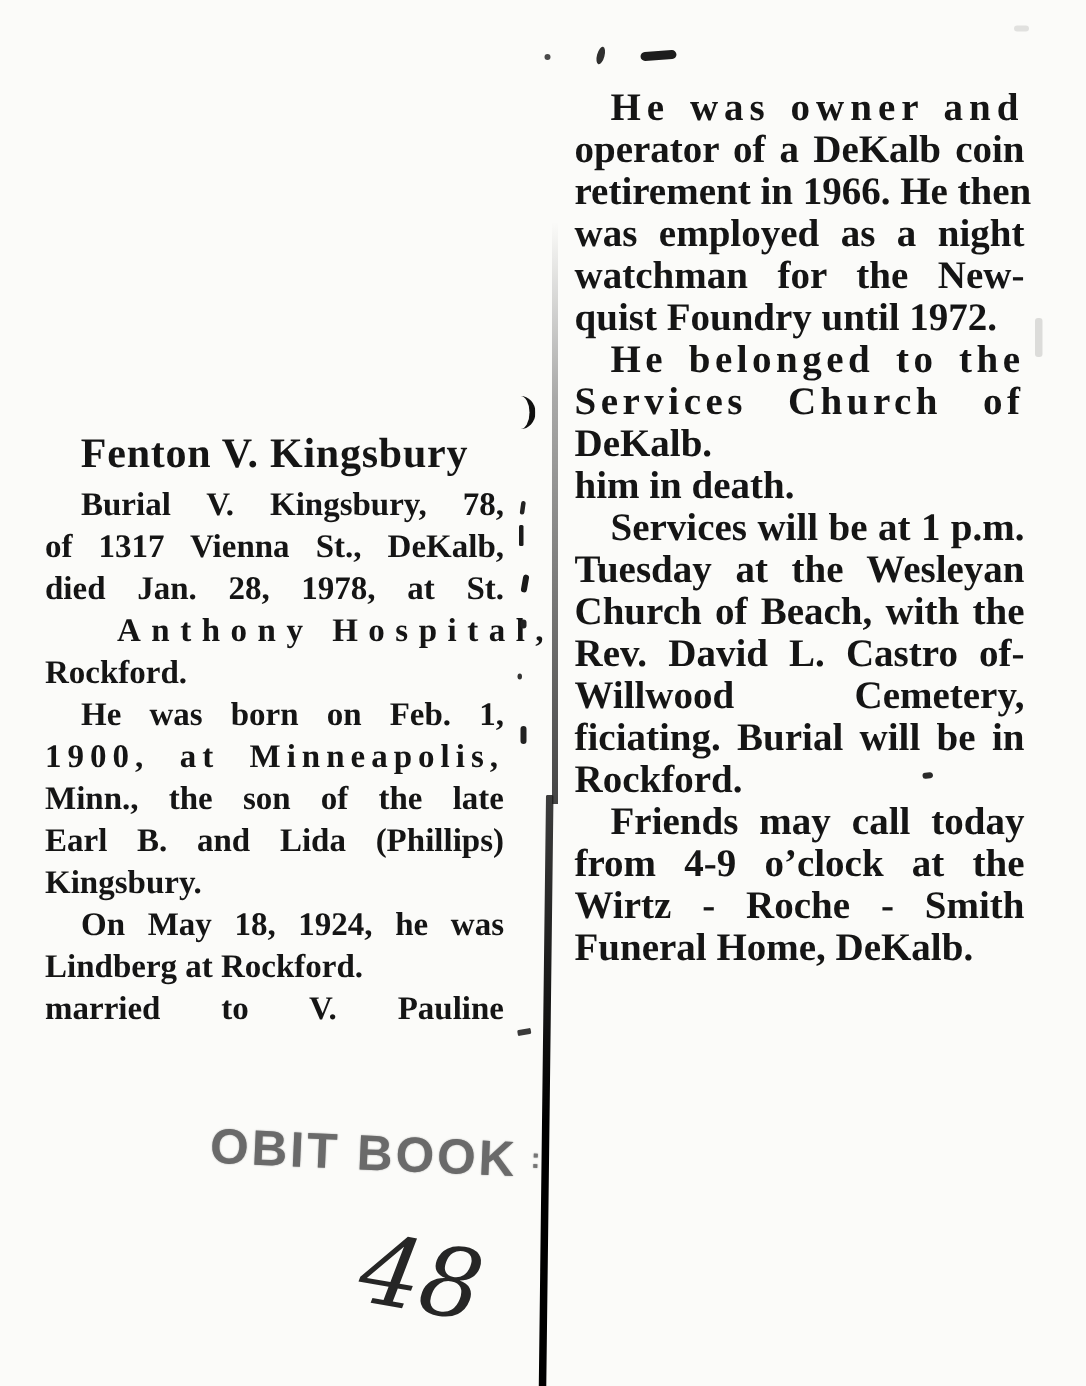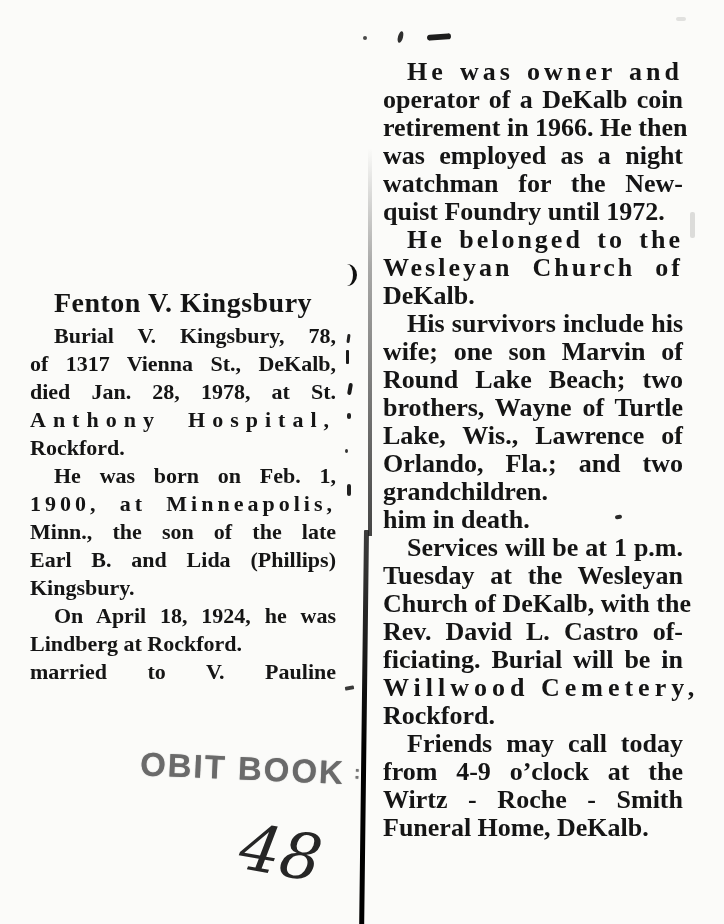--- a/index.html
+++ b/index.html
@@ -18,21 +18,21 @@
   .col .ln.la { text-align-last:left; }
   .col .ln.fi { text-indent:24px; }
   .left  { left:30px;  top:288px; width:306px; font-size:22px; font-weight:700; }
   .right { left:383px; top:58px;  width:300px; font-size:26px; font-weight:700; }
   .headline {
     margin:0 0 4px 0; font-size:28px; line-height:30px; font-weight:700;
     text-align:center; letter-spacing:.5px;font-family:Liberation Serif, serif;
   }
   .para { margin:0; }
   
-  .left  .para:nth-of-type(1) .ln:nth-child(4) { letter-spacing:7px; }
+  .left  .para:nth-of-type(1) .ln:nth-child(4) { letter-spacing:7px;margin-left:48px; }
   .left  .para:nth-of-type(2) .ln:nth-child(2) { letter-spacing:4px; }
   .right .para:nth-of-type(1) .ln:nth-child(1) { letter-spacing:4px; }
   .right .para:nth-of-type(2) .ln:nth-child(1) { letter-spacing:3px; }
   .right .para:nth-of-type(2) .ln:nth-child(2) { letter-spacing:3px; }
   .right .para:nth-of-type(5) .ln:nth-child(6) { letter-spacing:5px; }
 
   .stamp {
     position:absolute; left:140px; top:750px;
     font-family:"Liberation Sans", sans-serif; font-weight:700;
     font-size:33px; letter-spacing:2px; color:var(--stamp);
@@ -73,59 +73,50 @@
       <div class="ln la">Rockford.</div>
     </div>
     <div class="para">
       <div class="ln fi">He was born on Feb. 1,</div>
       <div class="ln">1900, at Minneapolis,</div>
       <div class="ln">Minn., the son of the late</div>
       <div class="ln">Earl B. and Lida (Phillips)</div>
       <div class="ln la">Kingsbury.</div>
     </div>
     <div class="para">
-      <div class="ln fi">On April 18, 1924, he was</div>
+      <div class="ln fi">On May 18, 1924, he was</div>
       <div class="ln la">Lindberg at Rockford.</div>
       <div class="ln">married to V. Pauline</div>
     </div>
   </div>
 
   <div class="col right">
     <div class="para">
       <div class="ln fi">He was owner and</div>
       <div class="ln">operator of a DeKalb coin</div>
       <div class="ln">retirement in 1966. He then</div>
       <div class="ln">was employed as a night</div>
       <div class="ln">watchman for the New-</div>
       <div class="ln la">quist Foundry until 1972.</div>
     </div>
     <div class="para">
       <div class="ln fi">He belonged to the</div>
-      <div class="ln">Wesleyan Church of</div>
+      <div class="ln">Services Church of</div>
       <div class="ln la">DeKalb.</div>
-    </div>
-    <div class="para">
-      <div class="ln fi">His survivors include his</div>
-      <div class="ln">wife; one son Marvin of</div>
-      <div class="ln">Round Lake Beach; two</div>
-      <div class="ln">brothers, Wayne of Turtle</div>
-      <div class="ln">Lake, Wis., Lawrence of</div>
-      <div class="ln">Orlando, Fla.; and two</div>
-      <div class="ln la">grandchildren.</div>
     </div>
     <div class="para">
       <div class="ln la">him in death.</div>
     </div>
     <div class="para">
       <div class="ln fi">Services will be at 1 p.m.</div>
       <div class="ln">Tuesday at the Wesleyan</div>
-      <div class="ln">Church of DeKalb, with the</div>
+      <div class="ln">Church of Beach, with the</div>
       <div class="ln">Rev. David L. Castro of-</div>
+      <div class="ln">Willwood Cemetery,</div>
       <div class="ln">ficiating. Burial will be in</div>
-      <div class="ln">Willwood Cemetery,</div>
       <div class="ln la">Rockford.</div>
     </div>
     <div class="para">
       <div class="ln fi">Friends may call today</div>
       <div class="ln">from 4-9 o’clock at the</div>
       <div class="ln">Wirtz - Roche - Smith</div>
       <div class="ln la">Funeral Home, DeKalb.</div>
     </div>
   </div>
 

